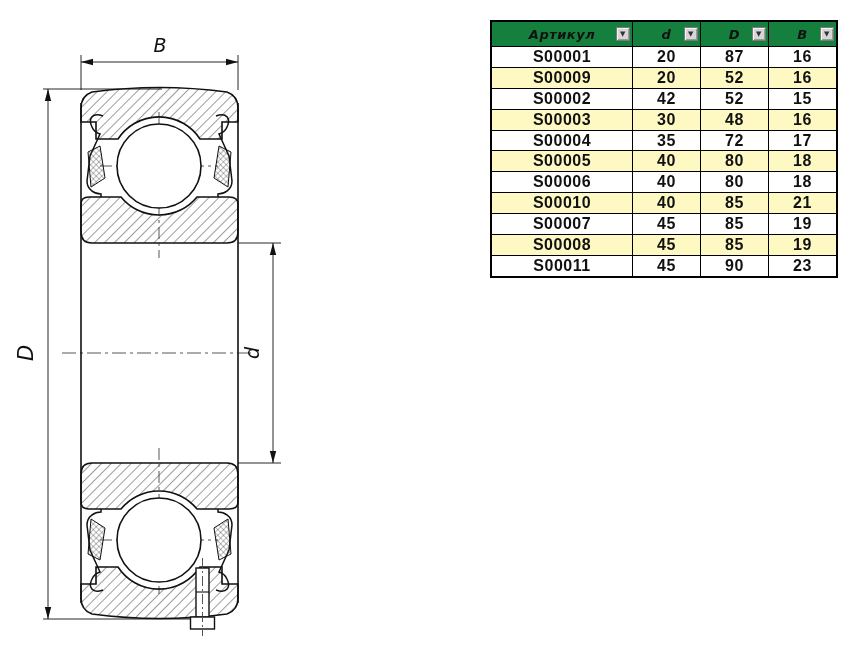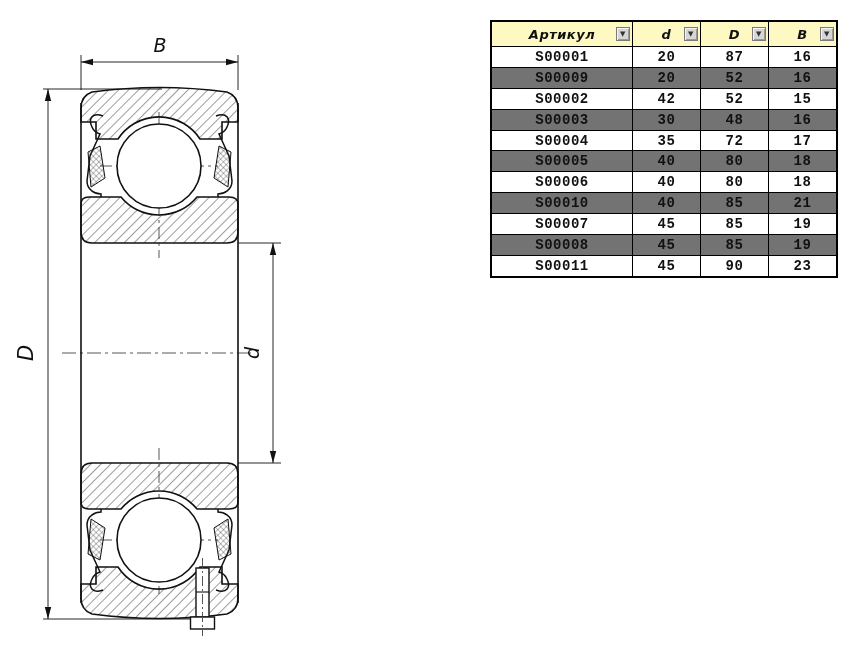--- a/index.html
+++ b/index.html
@@ -17,30 +17,30 @@
     position:absolute;left:490px;top:20px;width:348px;height:258px;
     box-sizing:border-box;border:2px solid #000;background:#000;
     display:grid;
     grid-template-columns:140px 67px 67px 67px;
     grid-template-rows:24px repeat(11,19.9px);
     gap:1px;
   }
   .tr{display:contents;}
   .th,.td{
     background:#fff;display:flex;align-items:center;justify-content:center;
-    font-family:Liberation Mono, monospace;
-    font-size:14px;font-weight:bold;color:#111;
+    font-family:Liberation Sans, sans-serif;
+    font-size:16px;font-weight:bold;color:#111;
     letter-spacing:0.5px;white-space:nowrap;overflow:hidden;
   }
   .th{
-    background:#fef9c3;position:relative;
+    background:#15803d;position:relative;
     font-family:"DejaVu Sans",sans-serif;
     font-style:italic;font-size:13px;
   }
-  .tr-stripe .td{background:#737373;}
+  .tr-stripe .td{background:#fef9c3;}
   .filter-btn{
     position:absolute;right:2px;top:50%;transform:translateY(-50%);
     width:14px;height:14px;box-sizing:border-box;
     background:#d6d6d6;border:1px solid #7a7a7a;
     box-shadow:inset 1px 1px 0 #f4f4f4, inset -1px -1px 0 #9a9a9a;
     display:flex;align-items:center;justify-content:center;
     font-size:7px;line-height:1;color:#333;cursor:pointer;
     font-style:normal;font-family:"DejaVu Sans",sans-serif;
   }
 </style>

